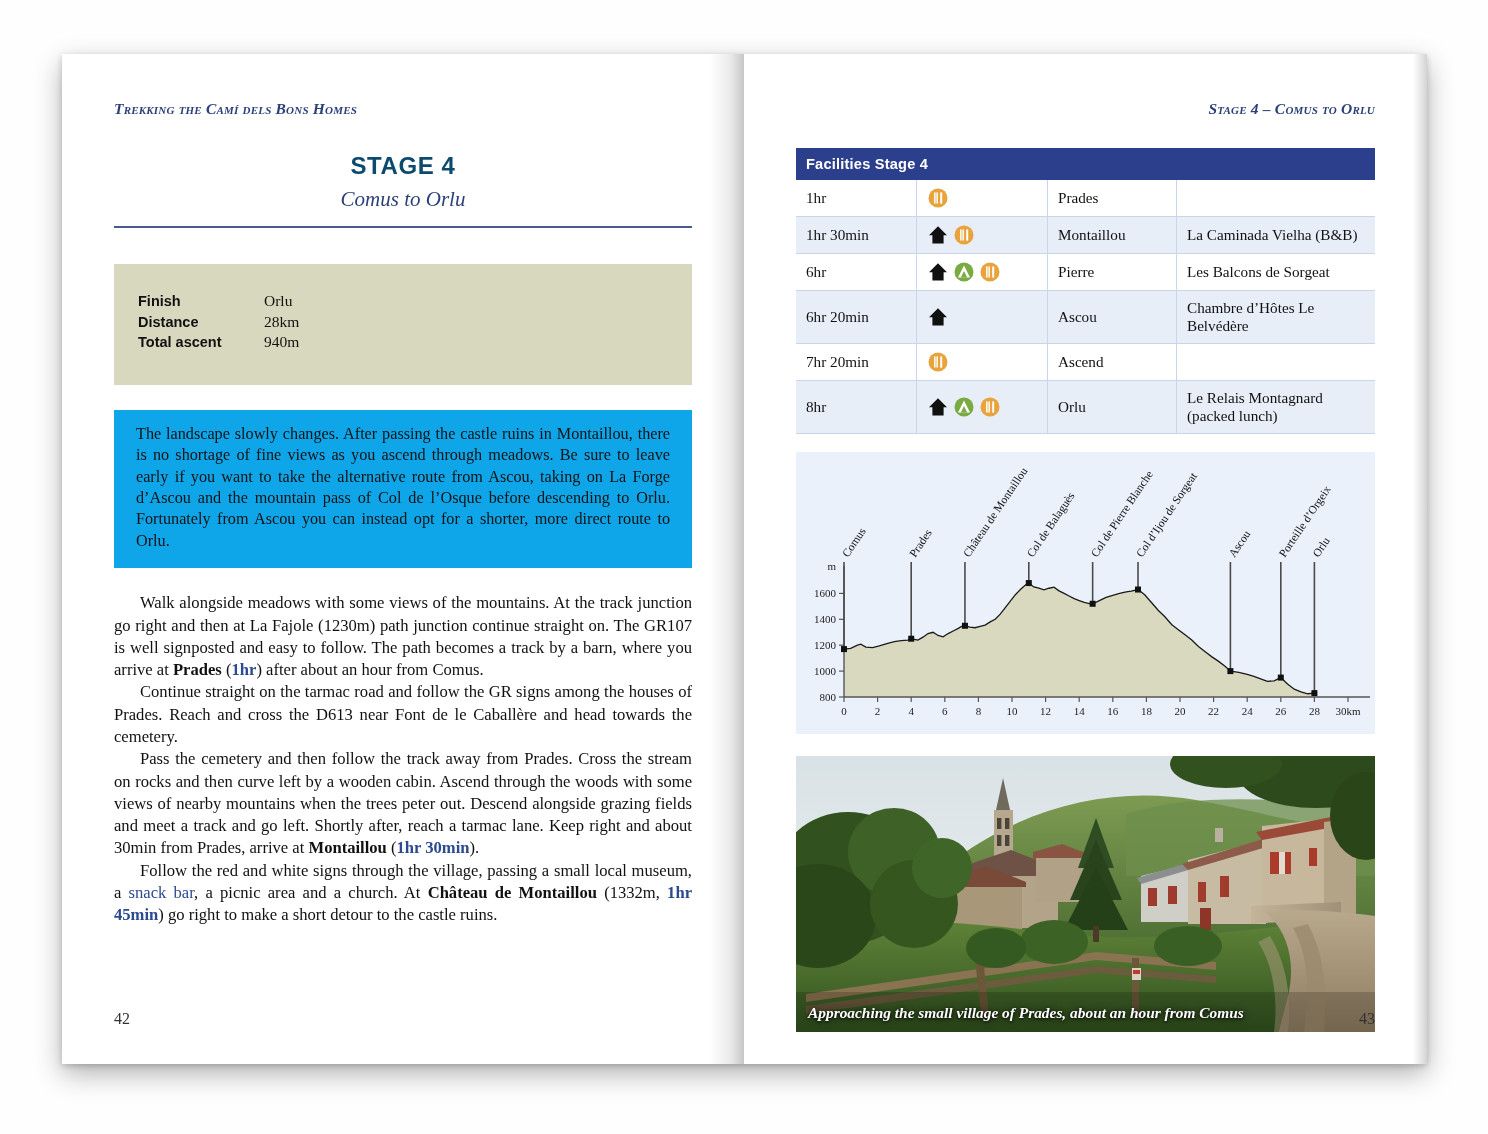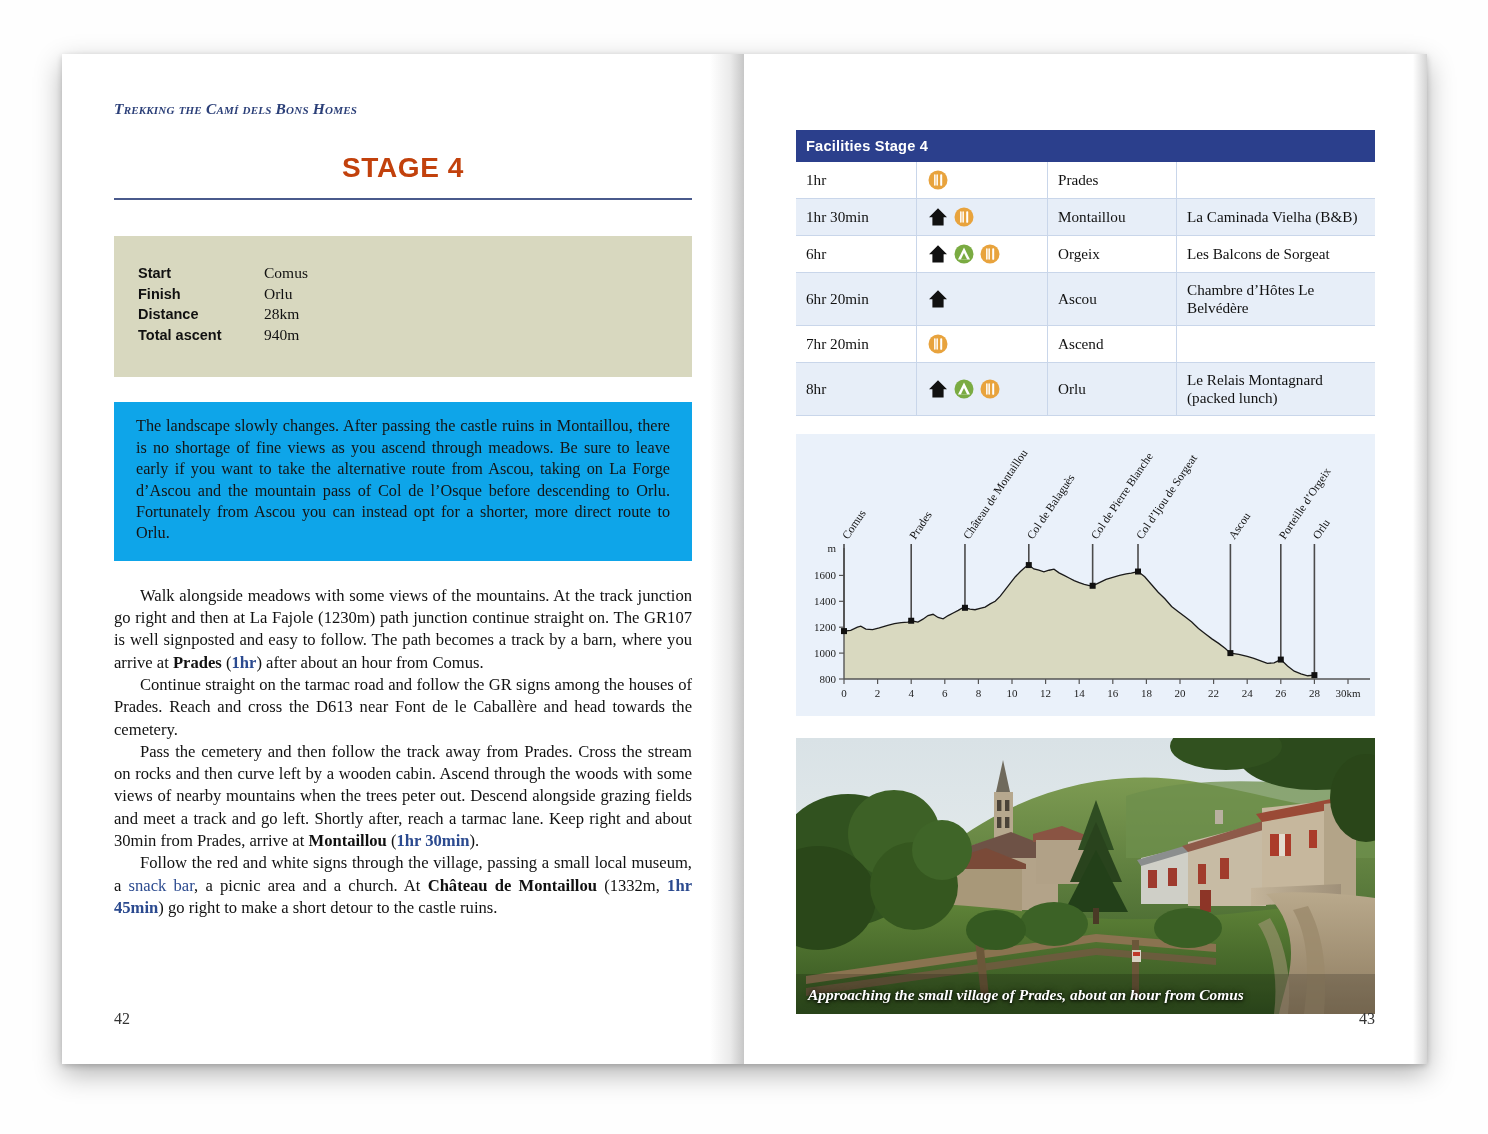--- a/index.html
+++ b/index.html
@@ -42,23 +42,23 @@
     font-family:"Liberation Serif",serif;
     font-style:italic;font-weight:bold;
     color:#2b3f78;font-size:15.5px;letter-spacing:.2px;
     font-variant:small-caps;
     white-space:nowrap;
   }
   .runhead.r{text-align:right;}
 
   
   .stage-title{
-    margin-top:34px;text-align:center;color:#c2410c;
+    margin-top:34px;text-align:center;color:#0c4a6e;
     font-family:"Liberation Sans",sans-serif;
-    font-weight:bold;font-size:28px;letter-spacing:.6px;
+    font-weight:bold;font-size:24px;letter-spacing:.6px;
   }
   .stage-sub{
     margin-top:7px;text-align:center;color:#2b3f78;
     font-style:italic;font-size:21px;
   }
   .rule{margin-top:14px;border-bottom:2px solid #4a5a8c;}
 
   .infobox{
     margin-top:36px;background:#d8d8bf;
     padding:27px 0 32px 0;
@@ -136,27 +136,24 @@
 <body>
 
 <div id="stage">
   <div id="book">
 
     <div class="page left">
 
       <div class="runhead">Trekking the Camí dels Bons Homes</div>
 
       <div class="stage-title">STAGE 4</div>
+      <div class="stage-sub">Comus to Orlu</div>
       <div class="rule"></div>
 
       <div class="infobox">
-        <div class="inforow">
-          <div class="infolabel">Start</div>
-          <div class="infoval">Comus</div>
-        </div>
         <div class="inforow">
           <div class="infolabel">Finish</div>
           <div class="infoval">Orlu</div>
         </div>
         <div class="inforow">
           <div class="infolabel">Distance</div>
           <div class="infoval">28km</div>
         </div>
         <div class="inforow">
           <div class="infolabel">Total ascent</div>
@@ -179,20 +176,21 @@
         <p class="ind"><span>Follow the red and white signs through the village, passing a small local museum, a </span><span class="blue">snack bar</span><span>, a picnic area and a church. At </span><b class="place">Château de Montaillou</b><span> (1332m, </span><span class="bluebold">1hr 45min</span><span>) go right to make a short detour to the castle ruins.</span></p>
       </div>
 
       <div class="folio l">42</div>
     </div>
 
     <div id="gutter"></div>
 
     <div class="page right">
 
+      <div class="runhead r">Stage 4 – Comus to Orlu</div>
 
       <table class="fac">
         <tbody>
             <tr>
           <td class="hdr" colspan="4">Facilities Stage 4</td>
         </tr>
 
         <tr class="odd bdr">
           <td class="c-time">1hr</td>
           <td class="c-icons">
@@ -241,21 +239,21 @@
                     <path d="M11 10.0 L14.2 16.6 L7.8 16.6 Z" fill="#7aab42"></path>
                   </svg>
               <svg width="22" height="22" viewBox="0 0 22 22">
                     <circle cx="11" cy="11" r="9.5" fill="#e8a33d"></circle>
                     <rect x="7.1" y="5.2" width="1.5" height="11.6" rx="0.7" fill="#fff"></rect>
                     <rect x="9.4" y="5.2" width="1.5" height="11.6" rx="0.7" fill="#fff"></rect>
                     <rect x="13.2" y="5.2" width="2.0" height="11.6" rx="0.9" fill="#fff"></rect>
                   </svg>
             </div>
           </td>
-          <td class="c-place">Orgeix</td>
+          <td class="c-place">Pierre</td>
           <td class="c-acc">Les Balcons de Sorgeat</td>
         </tr>
 
         <tr class="even bdr">
           <td class="c-time">6hr 20min</td>
           <td class="c-icons">
             <div class="iconwrap">
               <svg width="22" height="22" viewBox="0 0 22 22">
                     <path d="M11 2.2 L20 11.2 L16.6 11.2 L16.6 19.4 L5.4 19.4 L5.4 11.2 L2 11.2 Z" fill="#111"></path>
                   </svg>

